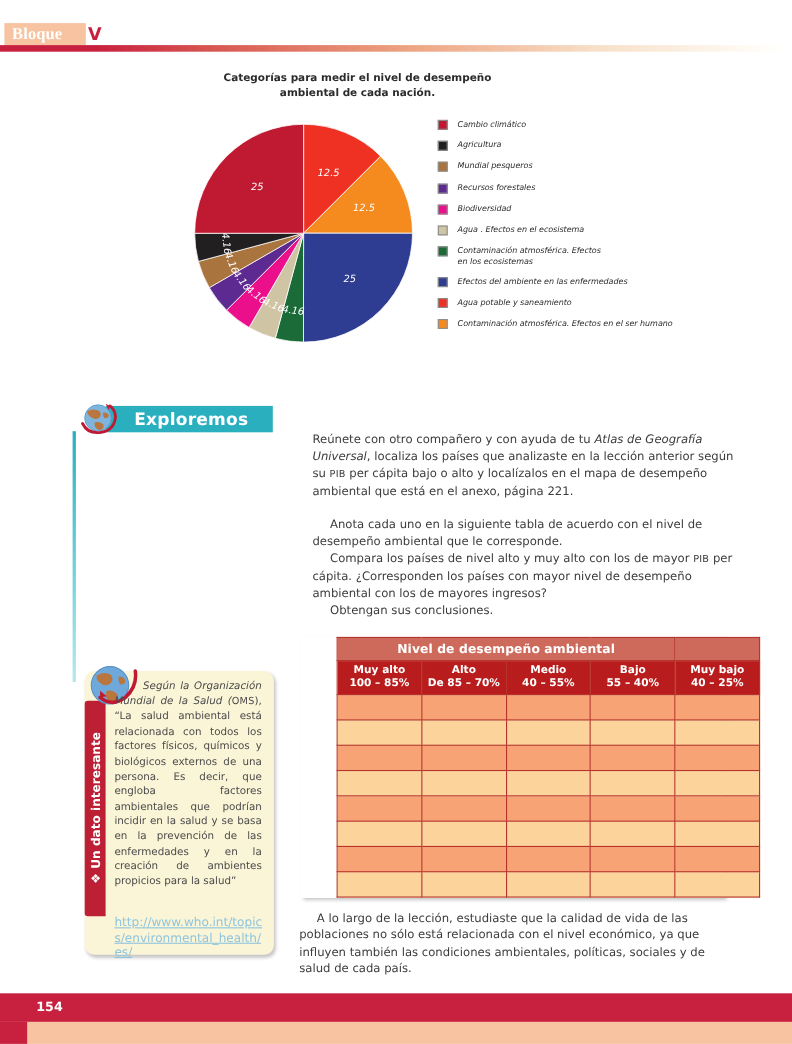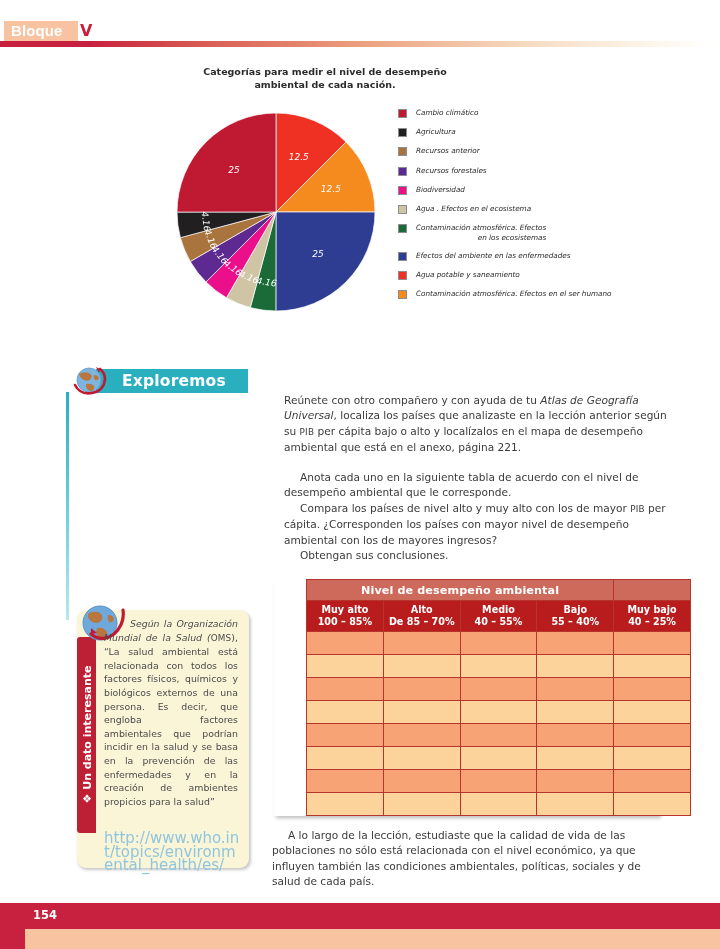--- a/index.html
+++ b/index.html
@@ -29,21 +29,21 @@
     background: #f7c3a0;
   }
   #bloque-word {
     position: absolute;
     left: 11px; top: 21px;
     font-size: 15px;
     font-weight: bold;
     color: #ffffff;
     letter-spacing: 0.1px;
     line-height: 20px;
-    font-family: Liberation Sans, sans-serif;
+    font-family: Liberation Serif, serif;
     text-align: right;
   }
   #bloque-num {
     position: absolute;
     left: 80px; top: 20px;
     font-size: 16px;
     font-weight: bold;
     color: #c8203f;
     line-height: 21px;
   }
@@ -103,21 +103,20 @@
     box-sizing: border-box;
   }
   .legend-text {
     font-size: 7.3px;
     font-style: italic;
     line-height: 9.6px;
     color: #2b2b2b;
     letter-spacing: -0.05px;
     font-family: "DejaVu Sans", sans-serif;
     white-space: pre-line;
-    text-align: right;
   }
 
   
   #exploremos-bar {
     position: absolute;
     left: 96px; top: 369px;
     width: 152px; height: 24px;
     background: #2aafbf;
   }
   #exploremos-label {
@@ -218,25 +217,26 @@
     line-height: 13.6px;
     color: #4a4a4a;
     text-align: justify;
     font-family: "DejaVu Sans", sans-serif;
   }
   #dato-text .lead { padding-left: 26px; font-style: italic; }
   #dato-url {
     position: absolute;
     left: 104px; top: 832px;
     width: 140px;
-    font-size: 15px;
+    font-size: 11px;
     line-height: 13.6px;
     color: #8fc5dd;
     word-break: break-all;
     font-family: "DejaVu Sans", sans-serif;
+    text-decoration: underline;
   }
 
   
   #tbl-wrap {
     position: absolute;
     left: 274px; top: 579px;
     width: 385px;
     box-shadow: 2px 2.5px 3.5px rgba(0,0,0,0.25);
   }
   table.levels {
@@ -347,21 +347,21 @@
     <div class="legend-row">
       <span class="legend-swatch" style="background: rgb(192, 26, 51);"></span>
       <span class="legend-text">Cambio climático</span>
     </div>
     <div class="legend-row">
       <span class="legend-swatch" style="background: rgb(33, 31, 31);"></span>
       <span class="legend-text">Agricultura</span>
     </div>
     <div class="legend-row">
       <span class="legend-swatch" style="background: rgb(169, 116, 62);"></span>
-      <span class="legend-text">Recursos anterior</span>
+      <span class="legend-text">Mundial pesqueros</span>
     </div>
     <div class="legend-row">
       <span class="legend-swatch" style="background: rgb(92, 42, 145);"></span>
       <span class="legend-text">Recursos forestales</span>
     </div>
     <div class="legend-row">
       <span class="legend-swatch" style="background: rgb(236, 15, 140);"></span>
       <span class="legend-text">Biodiversidad</span>
     </div>
     <div class="legend-row">

